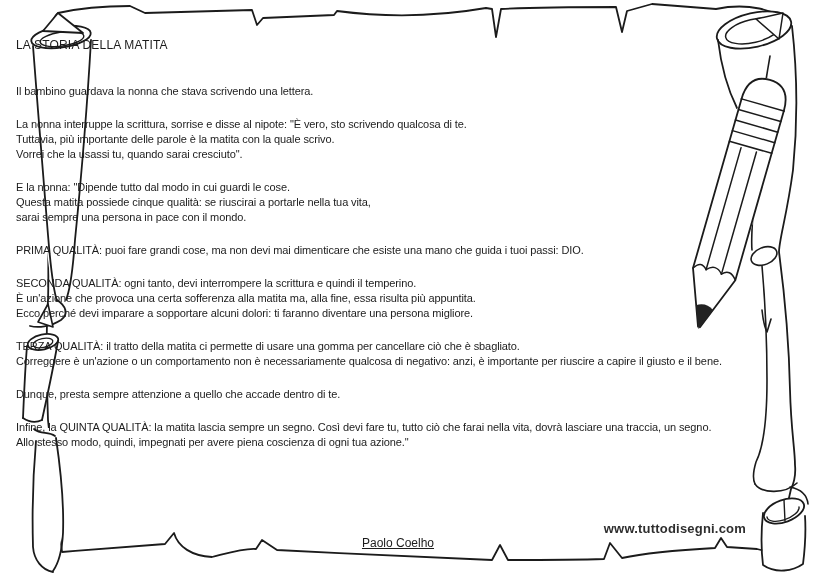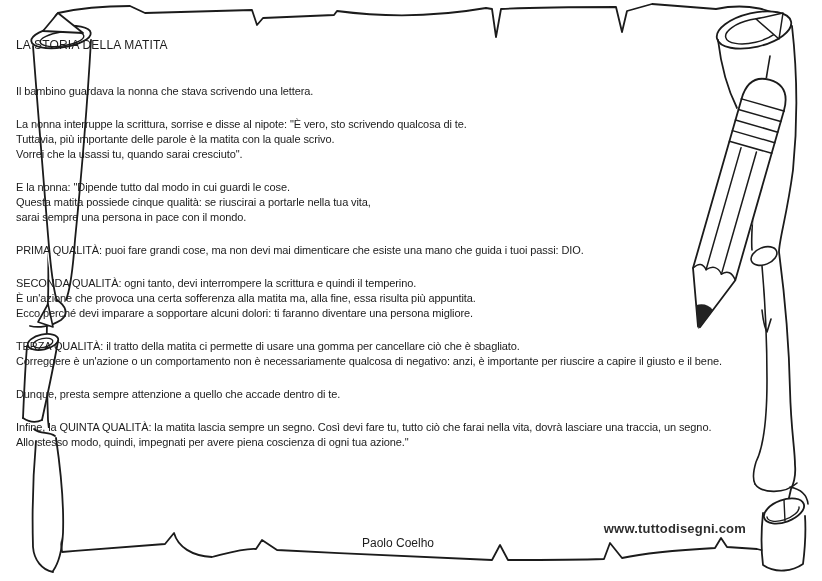--- a/index.html
+++ b/index.html
@@ -20,21 +20,21 @@
   }
   .doc-title{
     font-size:12px;line-height:15px;letter-spacing:0.2px;
     margin-bottom:31px;white-space:nowrap;
   }
   .para{margin-bottom:18px;}
   .para:last-child{margin-bottom:10px;}
   .line{white-space:nowrap;}
   .signature{
     position:absolute;top:536px;left:0;width:796px;
-    text-align:center;font-size:12px;color:#1c1c1c;white-space:nowrap;
+    text-align:center;font-size:12px;color:#1c1c1c;white-space:nowrap;text-decoration:underline;
   }
   .website{
     position:absolute;top:521px;right:76px;
     font-size:13px;font-weight:bold;letter-spacing:0.2px;
     color:#2e2e2e;white-space:nowrap;margin-left:32px;
   }
 </style>
 </head>
 <body>
 

